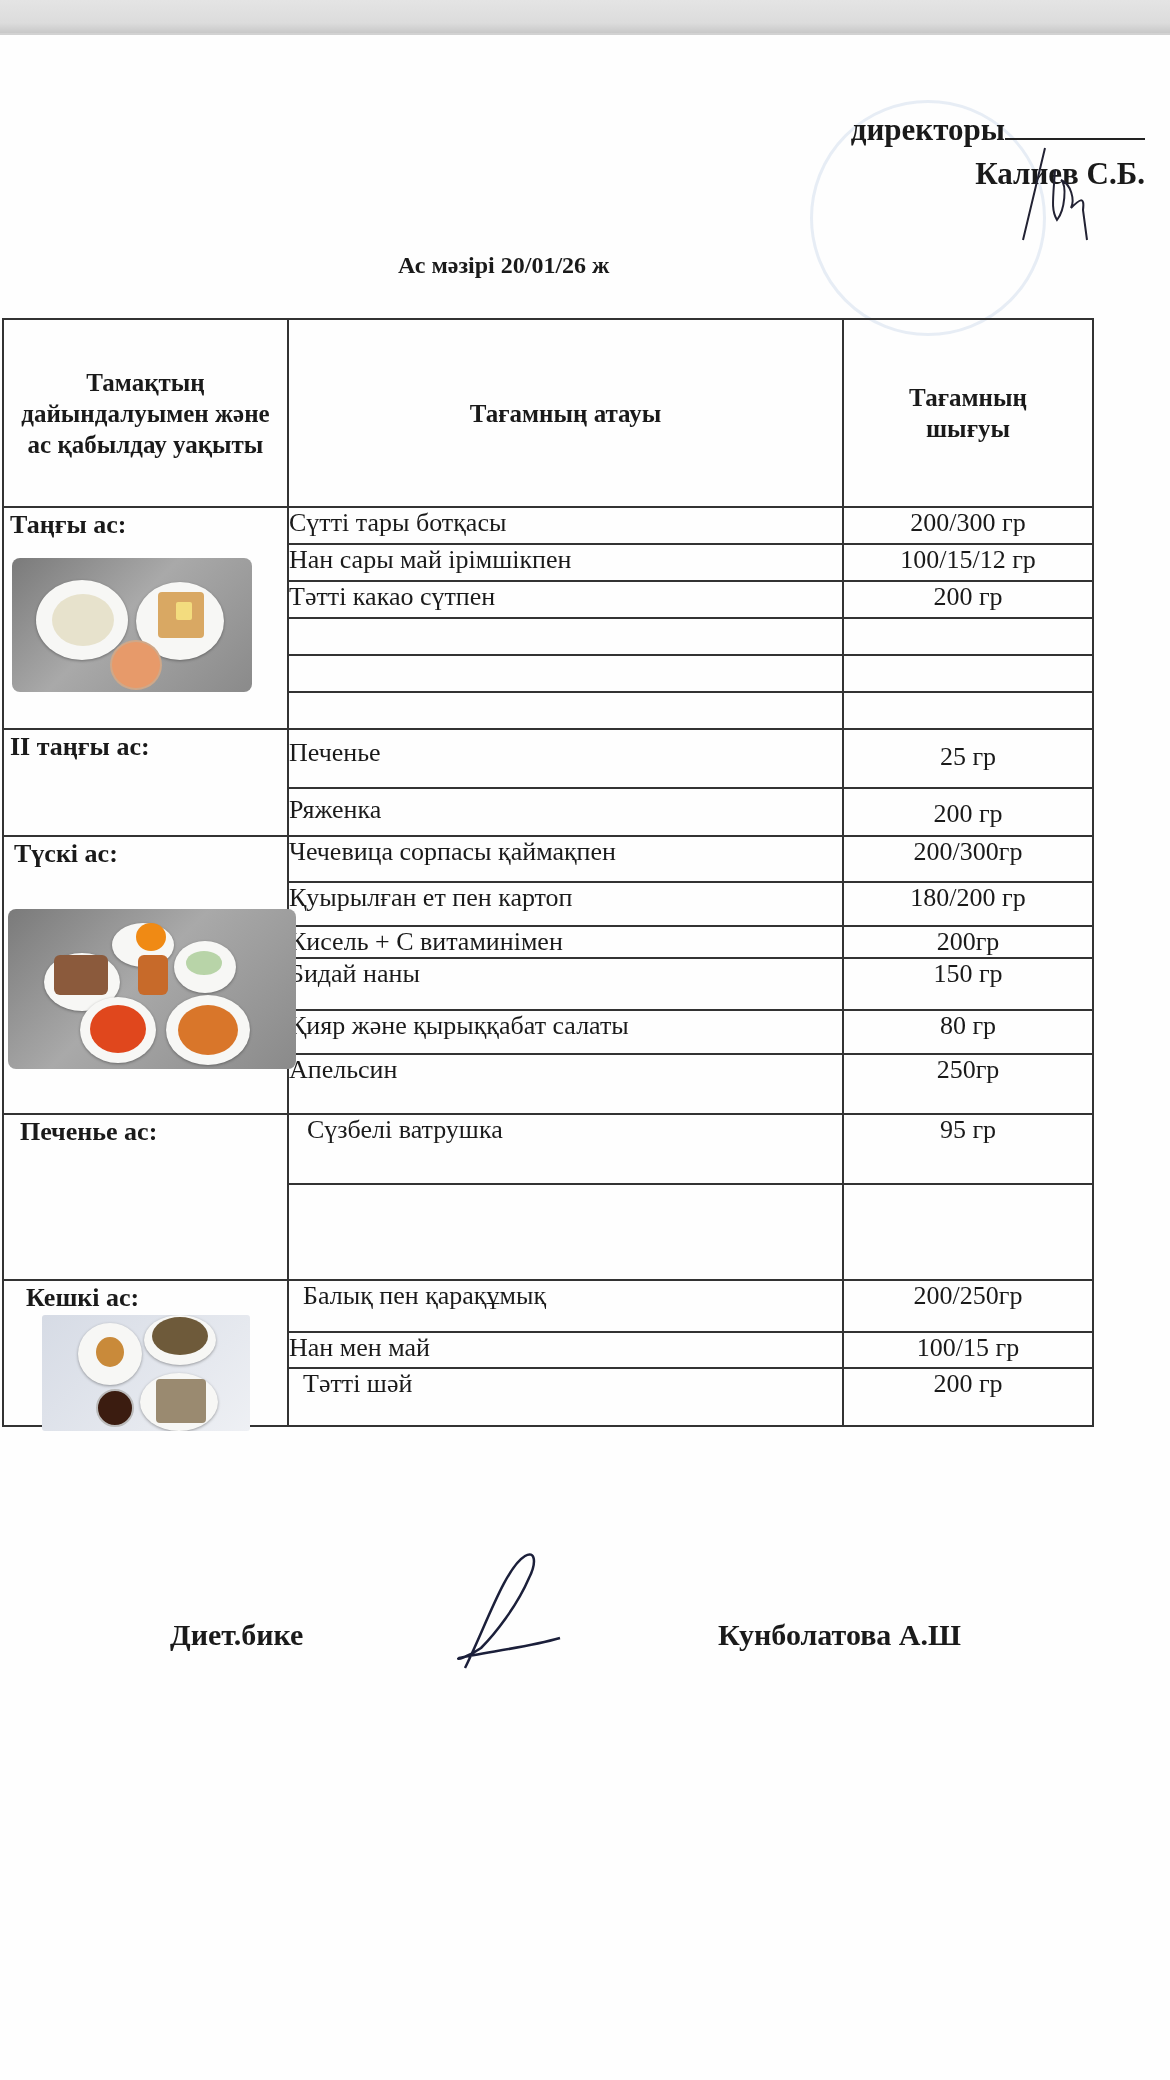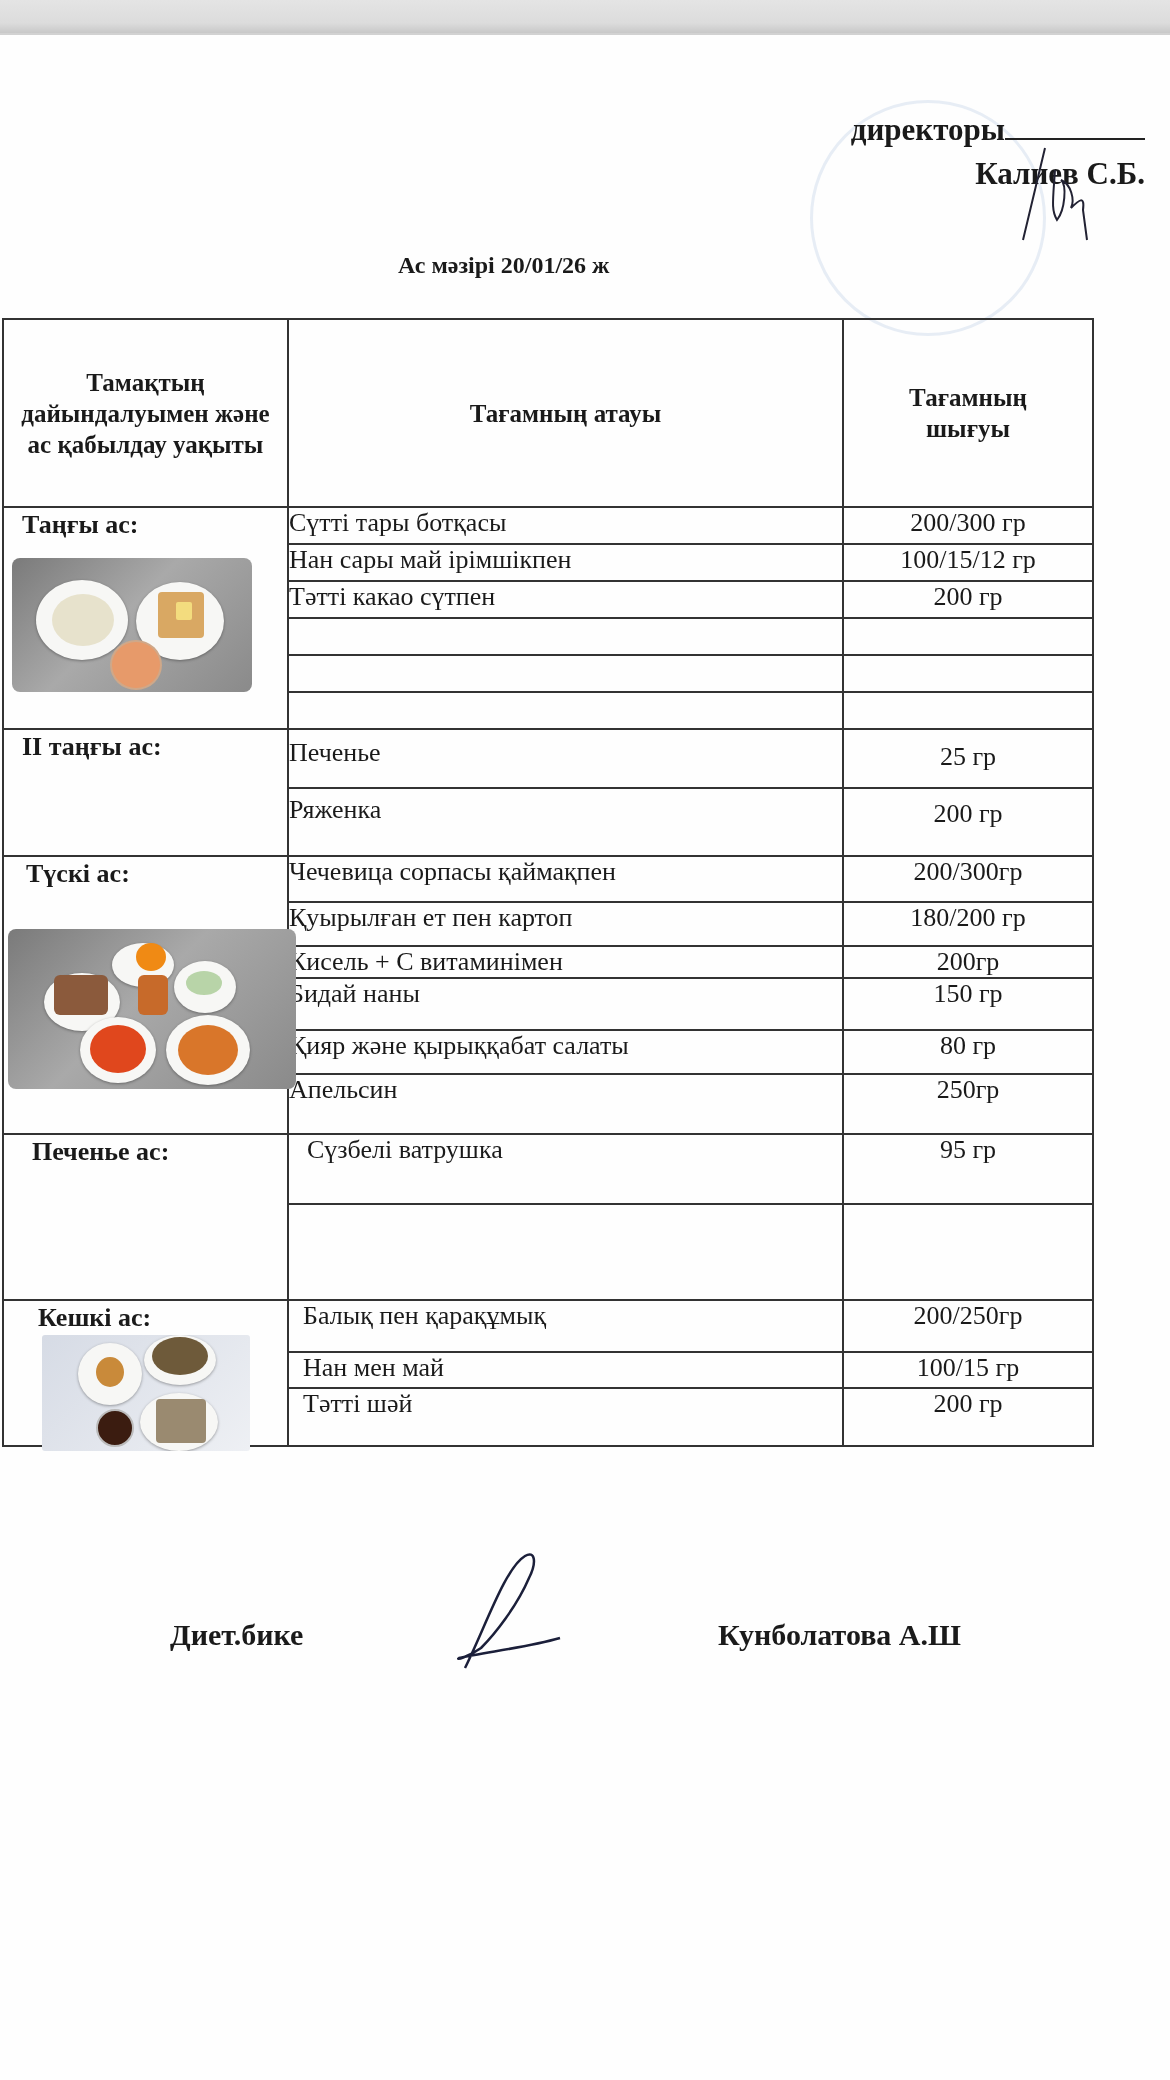--- a/index.html
+++ b/index.html
@@ -25,21 +25,21 @@
   .title { position: absolute; left: 398px; top: 252px; font-weight: bold; font-size: 24px; }
 
   table.menu {
     position: absolute; left: 2px; top: 318px; border-collapse: collapse;
     table-layout: fixed; width: 1090px;
   }
   table.menu td, table.menu th { border: 2px solid #333; padding: 0; }
   table.menu th { font-weight: bold; font-size: 25px; line-height: 31px; text-align: center; vertical-align: middle; }
   .col1 { width: 285px; } .col2 { width: 555px; } .col3 { width: 250px; }
   .meal-cell { vertical-align: top; position: relative; }
-  .meal-label { font-weight: bold; font-size: 26px; padding: 2px 0 0 6px; display: block; margin-left: 12px; }
+  .meal-label { font-weight: bold; font-size: 26px; padding: 2px 0 0 6px; display: block; }
   .dish { font-size: 26px; padding: 0 12px; vertical-align: top; }
   .portion { font-size: 26px; text-align: center; vertical-align: top; }
 
   .photo { position: absolute; border-radius: 8px; overflow: hidden; }
   .bg-steel { background: linear-gradient(135deg, #7a7a7a, #a9a9a9 45%, #8a8a8a); }
   .bg-light { background: linear-gradient(135deg, #d6dbe5, #eef0f4); }
   .plate { position: absolute; border-radius: 50%; background: #f7f7f5; box-shadow: 0 1px 3px rgba(0,0,0,.35); }
   .food { position: absolute; border-radius: 50%; }
 
   .footer { position: absolute; top: 1618px; font-weight: bold; font-size: 30px; }
@@ -113,21 +113,21 @@
       <td class="portion"></td>
     </tr>
 
     <tr style="height:59px">
       <td class="meal-cell" rowspan="2">
         <span class="meal-label">II таңғы ас:</span>
       </td>
       <td class="dish" style="padding-top:8px">Печенье</td>
       <td class="portion" style="padding-top:12px">25 гр</td>
     </tr>
-    <tr style="height:68px">
+    <tr style="height:48px">
       <td class="dish" style="padding-top:6px">Ряженка</td>
       <td class="portion" style="padding-top:10px">200 гр</td>
     </tr>
 
     <tr style="height:46px">
       <td class="meal-cell" rowspan="6">
         <span class="meal-label" style="padding-left:10px">Түскі ас:</span>
         <div class="photo bg-steel" style="left:4px; top:72px; width:288px; height:160px;">
           <div class="plate" style="left:36px;top:44px;width:76px;height:58px;"></div>
           <div class="food" style="left:46px;top:46px;width:54px;height:40px;border-radius:6px;background:#8b5a3c;"></div>
@@ -188,21 +188,21 @@
           <div class="food" style="left:110px;top:2px;width:56px;height:38px;background:#6e5a3a;"></div>
           <div class="food" style="left:54px;top:74px;width:34px;height:34px;background:#3b1c10;border:2px solid #bbb;"></div>
           <div class="plate" style="left:98px;top:58px;width:78px;height:58px;"></div>
           <div class="food" style="left:114px;top:64px;width:50px;height:44px;border-radius:4px;background:#9a8a70;"></div>
         </div>
       </td>
       <td class="dish" style="padding-left:14px">Балық пен қарақұмық</td>
       <td class="portion">200/250гр</td>
     </tr>
     <tr style="height:36px">
-      <td class="dish" style="padding-left:14px">Нан мен май</td>
+      <td class="dish" style="">Нан мен май</td>
       <td class="portion">100/15 гр</td>
     </tr>
     <tr style="height:58px">
       <td class="dish" style="padding-left:14px">Тәтті шәй</td>
       <td class="portion">200 гр</td>
     </tr>
   </tbody>
 </table>
 
 <div class="footer" style="left:170px;">Диет.бике</div>

